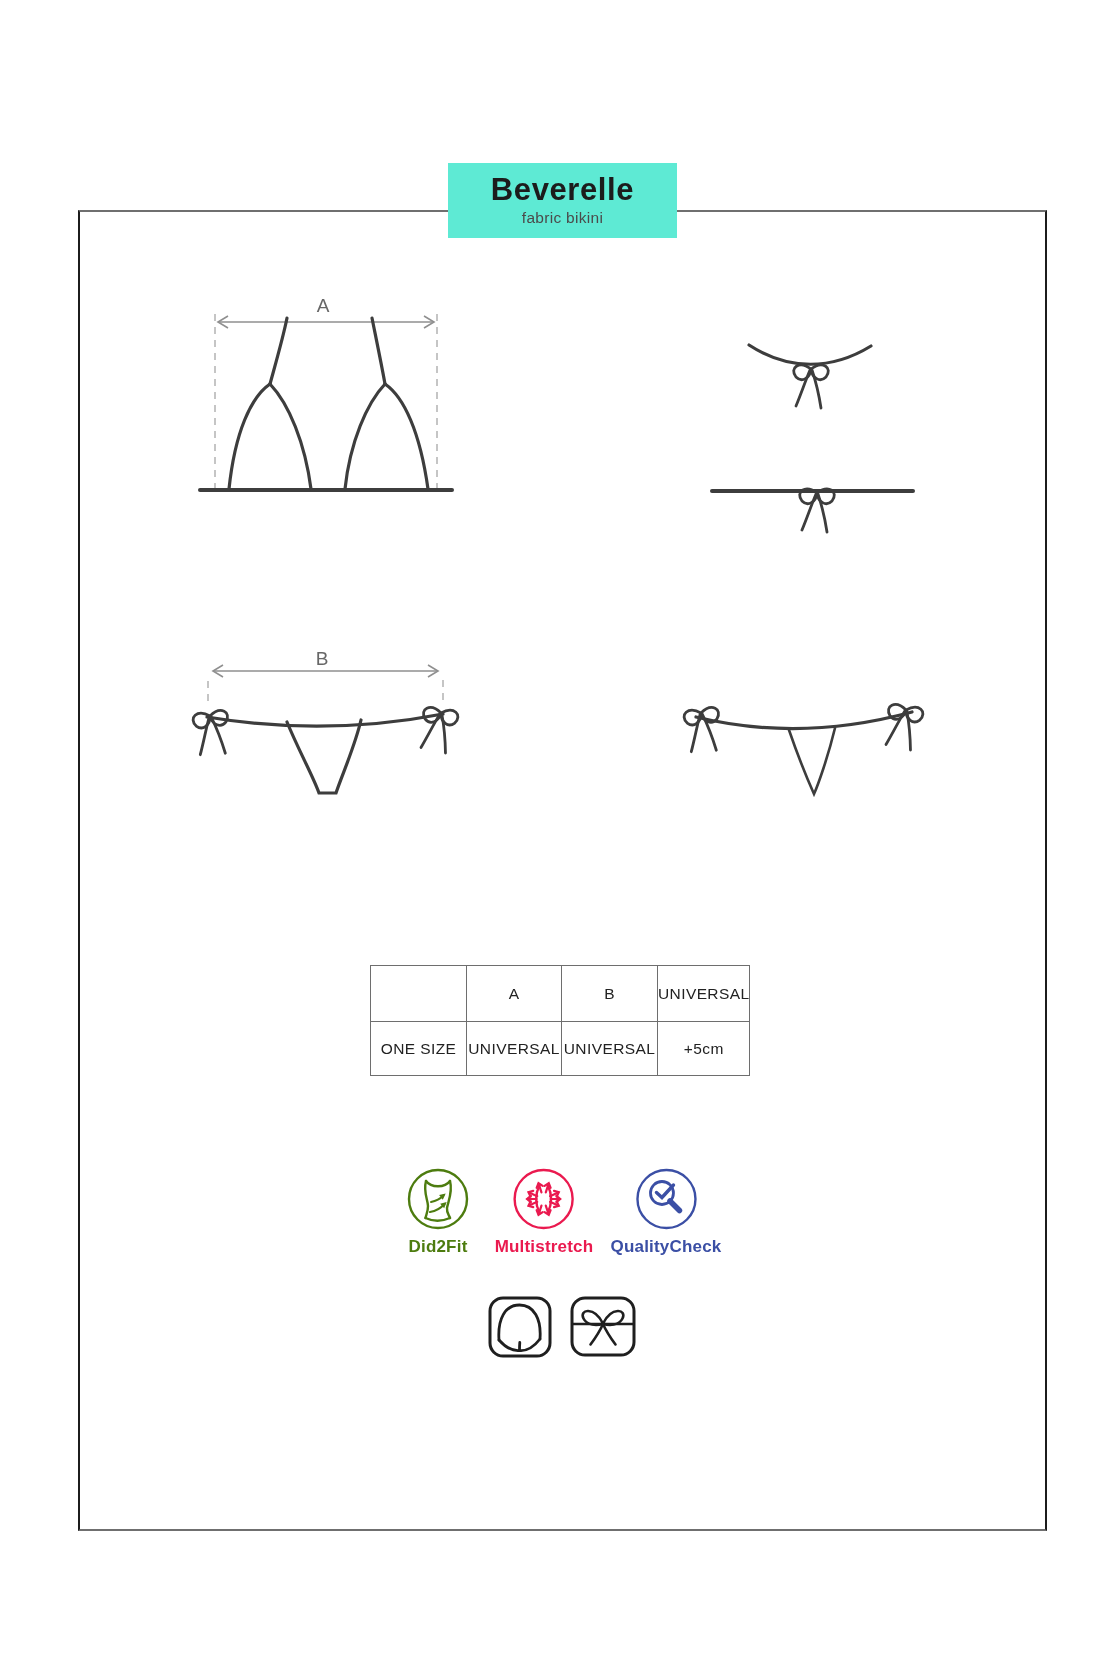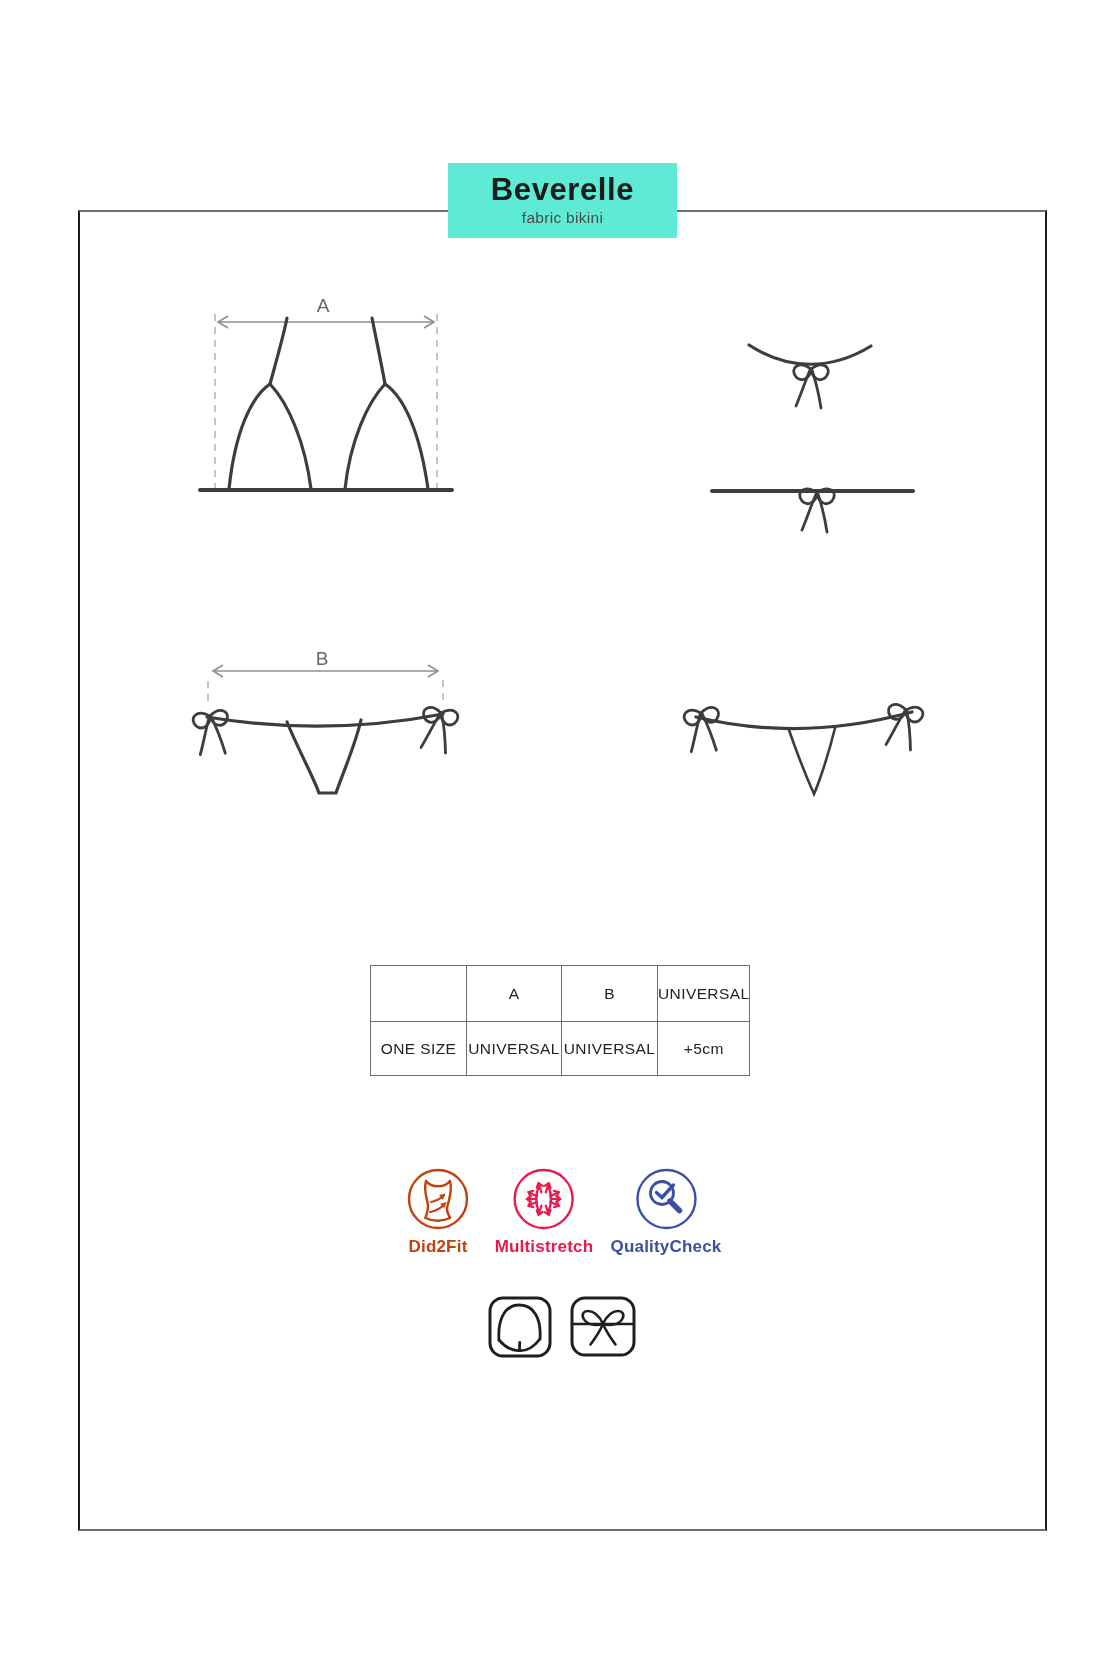--- a/index.html
+++ b/index.html
@@ -122,21 +122,21 @@
     <tr class="row">
       <td>ONE SIZE</td>
       <td>UNIVERSAL</td>
       <td>UNIVERSAL</td>
       <td>+5cm</td>
     </tr>
   </tbody>
     </table>
 
 
-  <div class="badge" style="left: 438px; color: #c2410c;">
+  <div class="badge" style="left: 438px; color: #4d7c0f;">
     <svg width="62" height="62" viewBox="-31 -31 62 62">
       <circle class="cc" cx="0" cy="0" r="29" stroke-width="2.4"></circle>
       <path class="cc" stroke-width="2.4" d="M-12,-18 C-7,-11 7,-11 12,-18"></path>
       <path class="cc" stroke-width="2.4" d="M-12,-18 C-15,-7 -10,1 -10,7 C-10,13 -12,16 -12.5,19"></path>
       <path class="cc" stroke-width="2.4" d="M12,-18 C15,-7 10,3 9,9 C8.5,14 11,16 12,19"></path>
       <path class="cc" stroke-width="2.4" d="M-12.5,19 C-4,23 5,22 12,19"></path>
       <path class="cc" stroke-width="2" d="M-7,3 C-2,2 2,0 5.5,-3.5"></path>
       <path d="M1.5,0 L-4.5,3 L-4.5,-3 Z" fill="currentColor" stroke="none" transform="translate(6.5,-4.5) rotate(-38)"></path>
       <path class="cc" stroke-width="2" d="M-8,13 C-2,12 3,9 6.5,5"></path>
       <path d="M1.5,0 L-4.5,3 L-4.5,-3 Z" fill="currentColor" stroke="none" transform="translate(7.5,4) rotate(-42)"></path>

